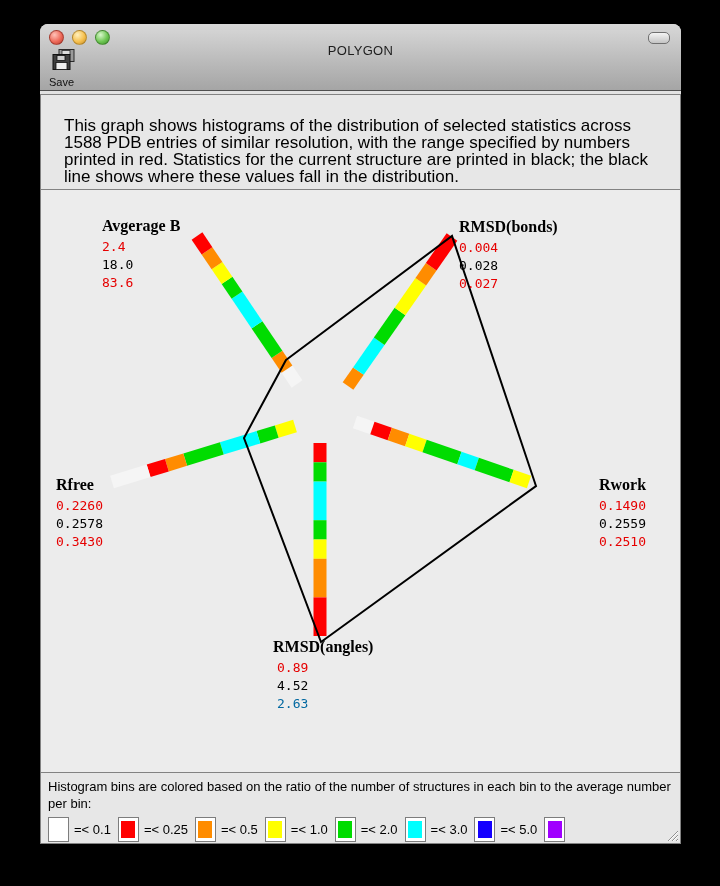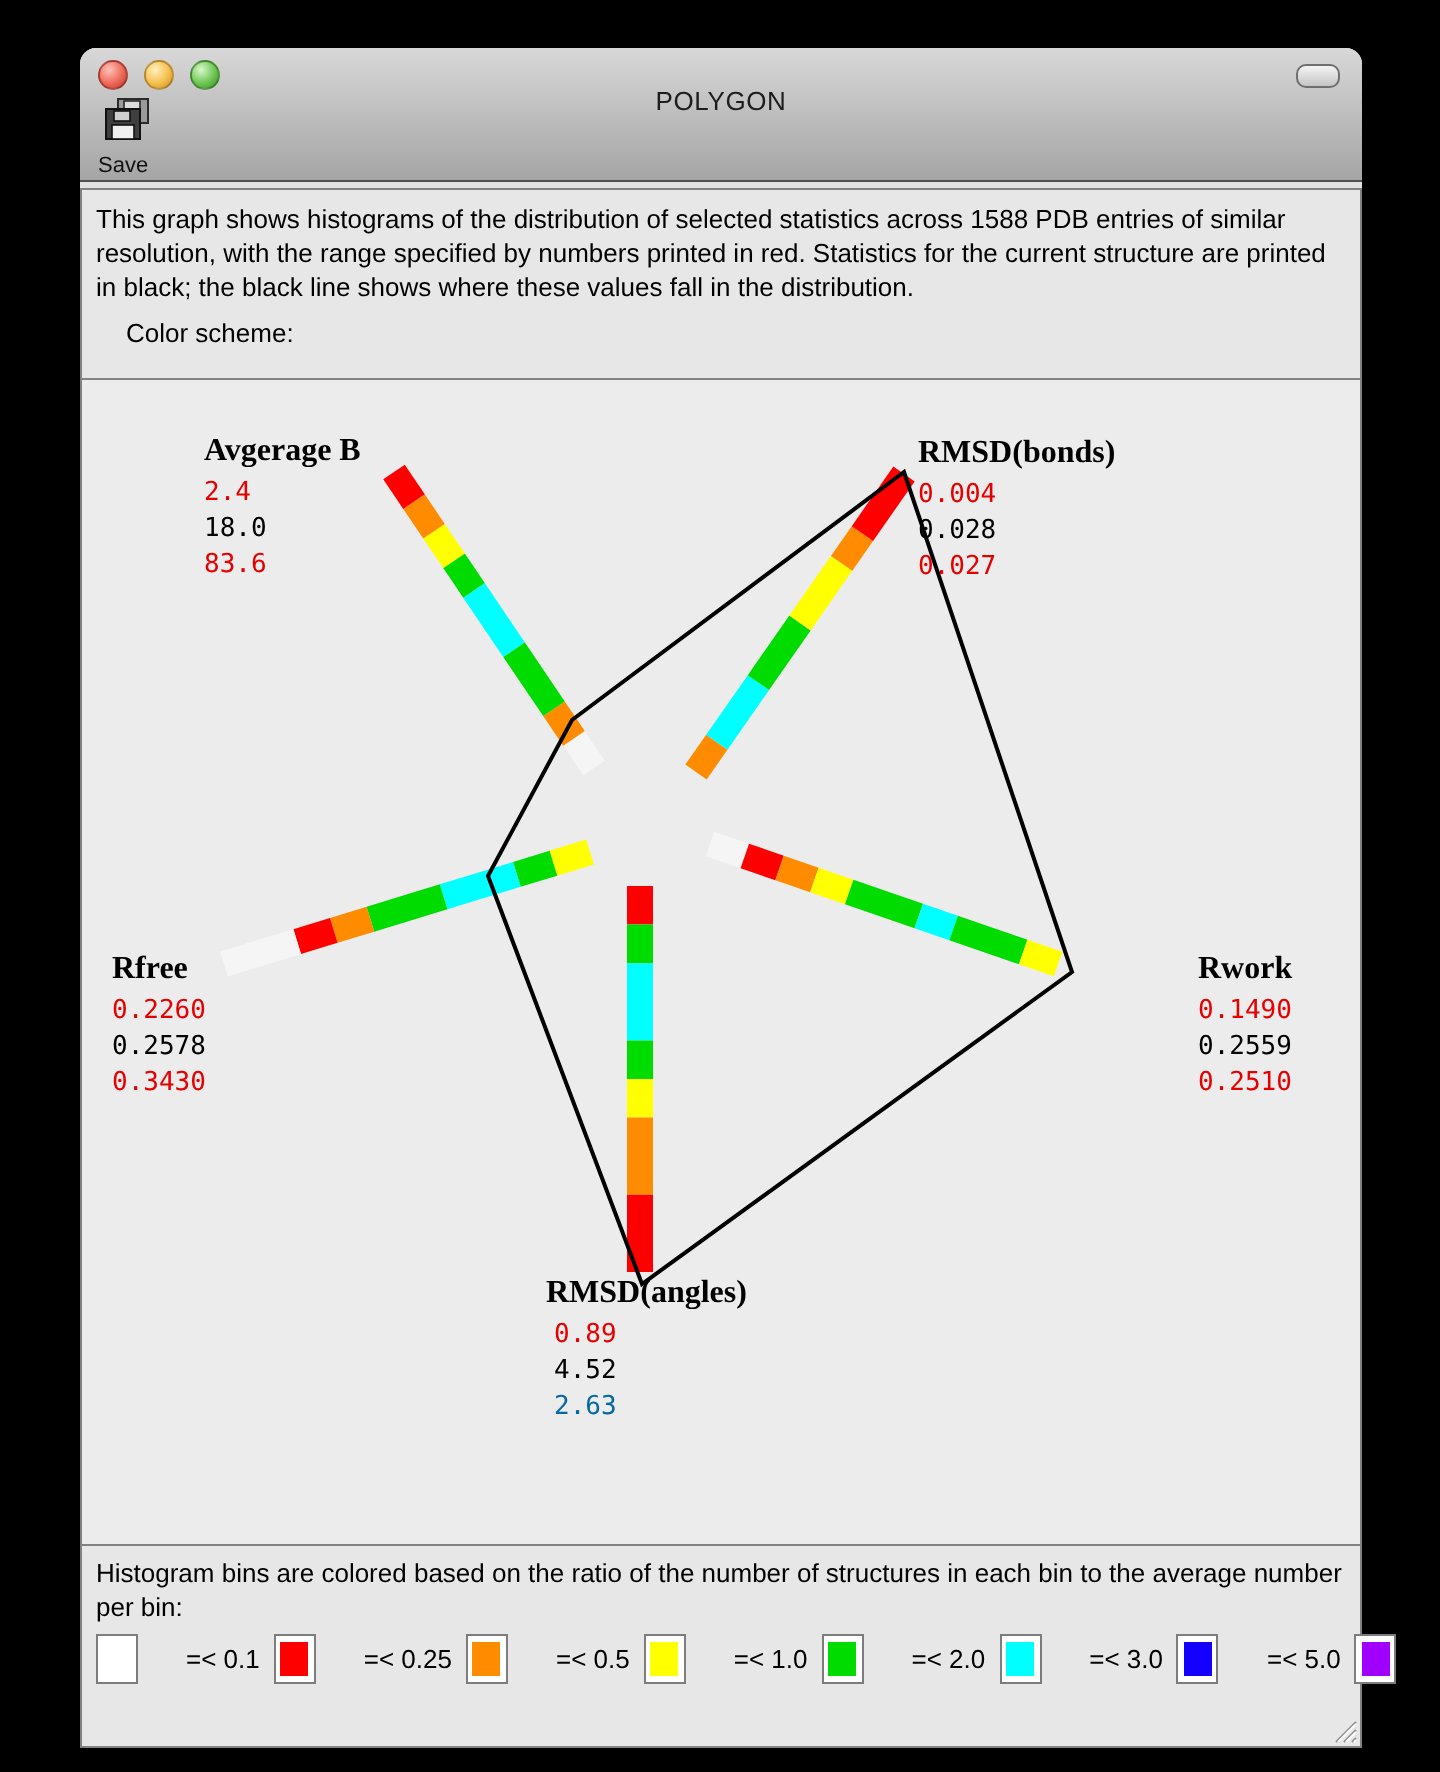--- a/index.html
+++ b/index.html
@@ -35,23 +35,23 @@
   .save-btn .icon{display:block;margin-left:2px;}
   .save-btn .lbl{display:block;font-size:11px;color:#111;margin-top:0px;}
   
   .win-body{padding-top:3px;}
   .panel{
     box-sizing:border-box;width:100%;border:1px solid #828282;background:#E7E7E7;
     position:relative;margin-top:-1px;
   }
   .panel.desc{height:96px;margin-top:0;}
   .panel.plot{height:584px;background:#ECECEC;}
-  .panel.footer{height:102px;}
+  .panel.footer{height:72px;}
   .desc-text{
-    margin:0;padding:6px 8px 0 7px;font-size:13px;line-height:17px;color:#000;
+    margin:16px;padding:6px 8px 0 7px;font-size:17px;line-height:17px;color:#000;
   }
   .scheme-row{display:flex;align-items:center;margin-top:7px;padding-left:22px;}
   .scheme-label{font-size:13px;color:#000;}
   .popup{
     position:relative;margin-left:13px;width:222px;height:22px;box-sizing:border-box;
     border:1px solid #7b7b7b;border-radius:5px;
     background:linear-gradient(#ffffff,#e9e9e9 70%,#d7d7d7);
     display:flex;align-items:center;box-shadow:0 1px 0 rgba(255,255,255,.8);
   }
   .popup-text{padding-left:9px;font-size:13px;color:#000;}
@@ -66,21 +66,21 @@
   
   .plot svg{position:absolute;left:0;top:0;}
   .axis-label{position:absolute;}
   .axis-title{font-family:"Liberation Serif",serif;font-weight:700;font-size:16px;color:#000;white-space:nowrap;}
   .axis-vals{margin-top:3px;font-family:"DejaVu Sans Mono","Liberation Mono",monospace;font-size:13px;line-height:18px;white-space:nowrap;}
   .val-red{color:#e60000;}
   .val-black{color:#000;}
   
   .footer-text{margin:0;padding:5px 8px 0 7px;font-size:13px;line-height:17px;color:#000;}
   .legend-row{display:flex;align-items:center;padding-left:7px;margin-top:5px;}
-  .legend-item{display:flex;align-items:center;margin-right:7px;gap:19px;}
+  .legend-item{display:flex;align-items:center;margin-right:7px;}
   .swatch{
     box-sizing:border-box;width:21px;height:25px;border:1px solid #7d7d7d;background:#fff;
     display:flex;align-items:center;justify-content:center;
   }
   .swatch-inner{width:14px;height:17px;}
   .legend-label{font-size:13px;color:#000;margin-left:5px;white-space:nowrap;}
   .resize-grip{position:absolute;right:1px;bottom:1px;width:14px;height:14px;}
 </style>
 </head>
 <body>

